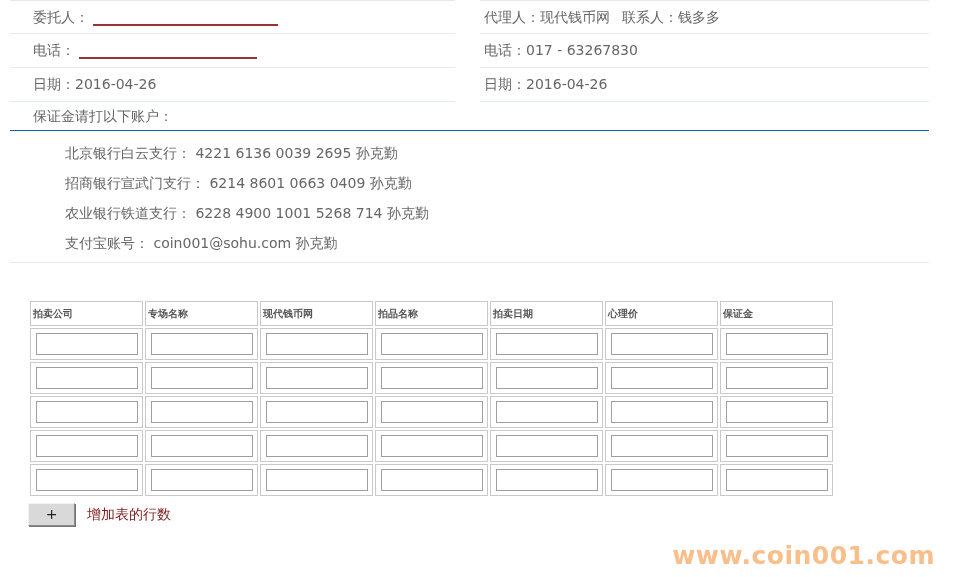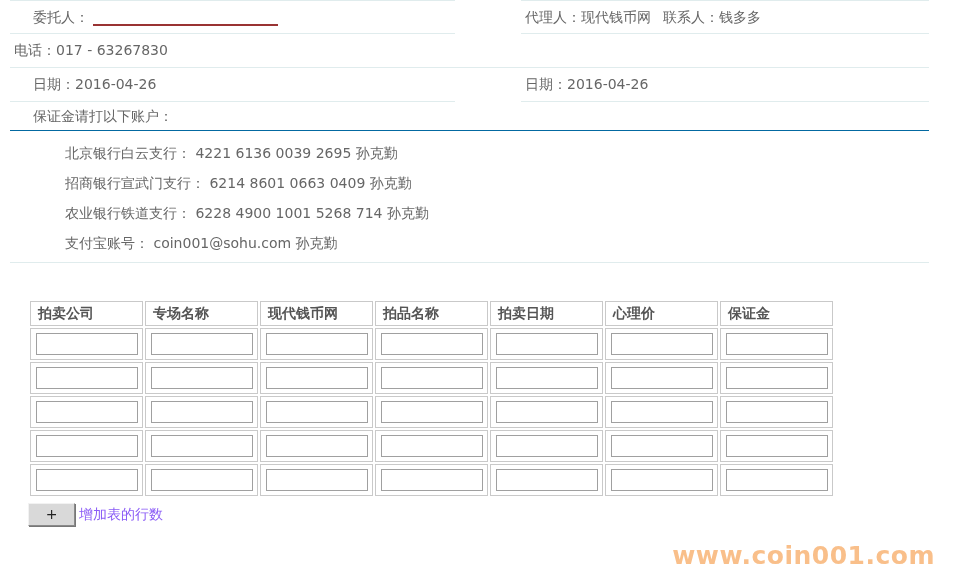--- a/index.html
+++ b/index.html
@@ -9,21 +9,21 @@
     font-family: "DejaVu Sans", "Liberation Sans", sans-serif;
     color: #666666;
     font-size: 14px;
     overflow: hidden;
     position: relative;
   }
   .page { position: relative; width: 959px; height: 577px; }
 
   
   .form-area { margin-left: 10px; width: 919px; }
-  .frow { display: flex; gap: 41px; }
+  .frow { display: flex; }
   .cell { border-bottom: 1px solid #e0eced; }
   .cell-left  { width: 445px; padding-left: 23px; margin-right: 25px; }
   .cell-right { flex: 1; padding-left: 4px; }
   .frow.first .cell { border-top: 1px solid #e0eced; }
   .frow .cell { height: 34px; line-height: 33px; white-space: nowrap; }
 
   .blank-input {
     display: inline-block;
     vertical-align: baseline;
     height: 14px;
@@ -61,24 +61,24 @@
     table-layout: fixed;
     width: 807px;
   }
   .lot-table th, .lot-table td {
     border: 1px solid #c9c9c9;
     width: 111px;
   }
   .lot-table th {
     height: 25px;
     text-align: left;
-    padding-left: 7px;
+    padding-left: 2px;
     font-weight: bold;
     color: #555555;
-    font-size: 14px;
+    font-size: 10px;
     white-space: nowrap;
   }
   .lot-table td {
     height: 32px;
     text-align: center;
     vertical-align: middle;
   }
   .lot-table td input {
     width: 102px;
     height: 22px;
@@ -100,21 +100,21 @@
     border: 1px solid #8a8a8a;
     border-top-color: #f2f2f2;
     border-left-color: #f2f2f2;
     box-shadow: 1px 1px 0 #777777;
     font: inherit;
     color: #222222;
     text-align: center;
     line-height: 19px;
     cursor: pointer;
   }
-  .add-rows-label { margin-left: 4px; color: #8b5cf6; }
+  .add-rows-label { margin-left: 12px; color: #7f1d1d; }
 
   .watermark {
     position: absolute;
     right: 24px;
     bottom: 7px;
     font-size: 25px;
     font-weight: bold;
     color: #f9bf8a;
     letter-spacing: 0.5px;
   }
@@ -129,20 +129,23 @@
     <div class="frow first">
       <div class="cell cell-left">
         <span>委托人：</span><input type="text" class="blank-input u1" style="">
       </div>
       <div class="cell cell-right">
         <span>代理人：现代钱币网</span><span class="contact-gap">联系人：钱多多</span>
       </div>
     </div>
 
     <div class="frow">
+      <div class="cell cell-left">
+        <span>电话：</span><input type="text" class="blank-input u2" style="">
+      </div>
       <div class="cell cell-right">
         <span>电话：017 - 63267830</span>
       </div>
     </div>
 
 
     <div class="frow">
       <div class="cell cell-left">
         <span>日期：</span><span>2016-04-26</span>
       </div>

